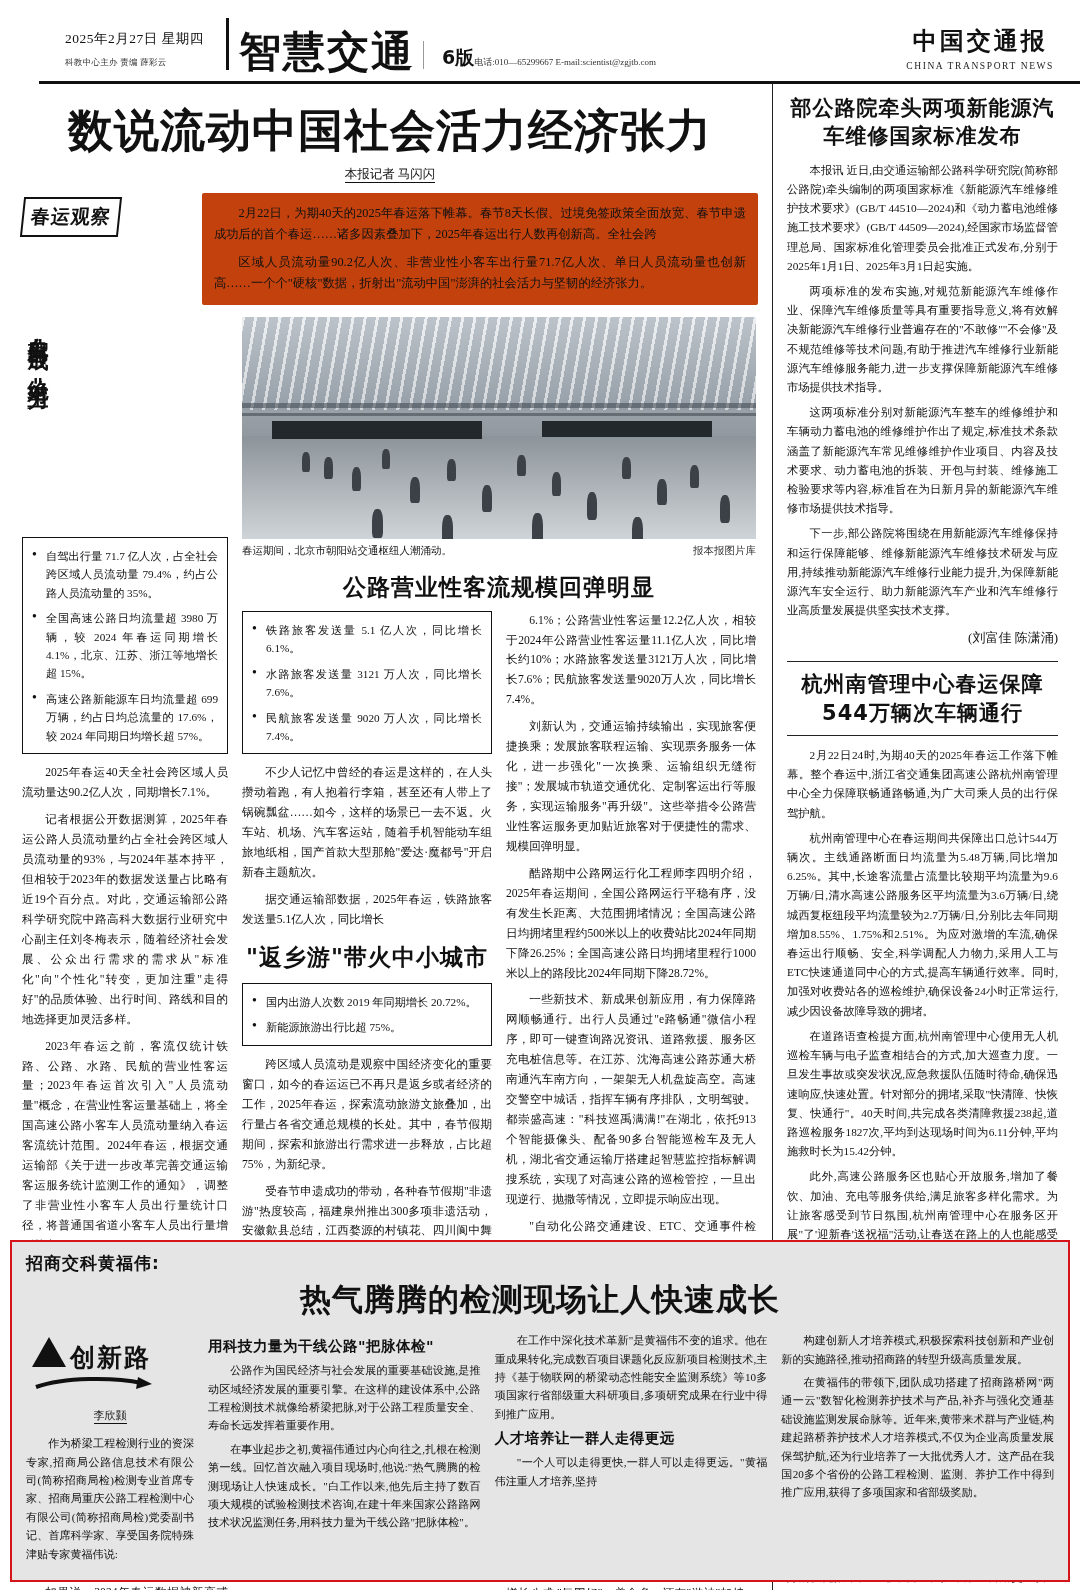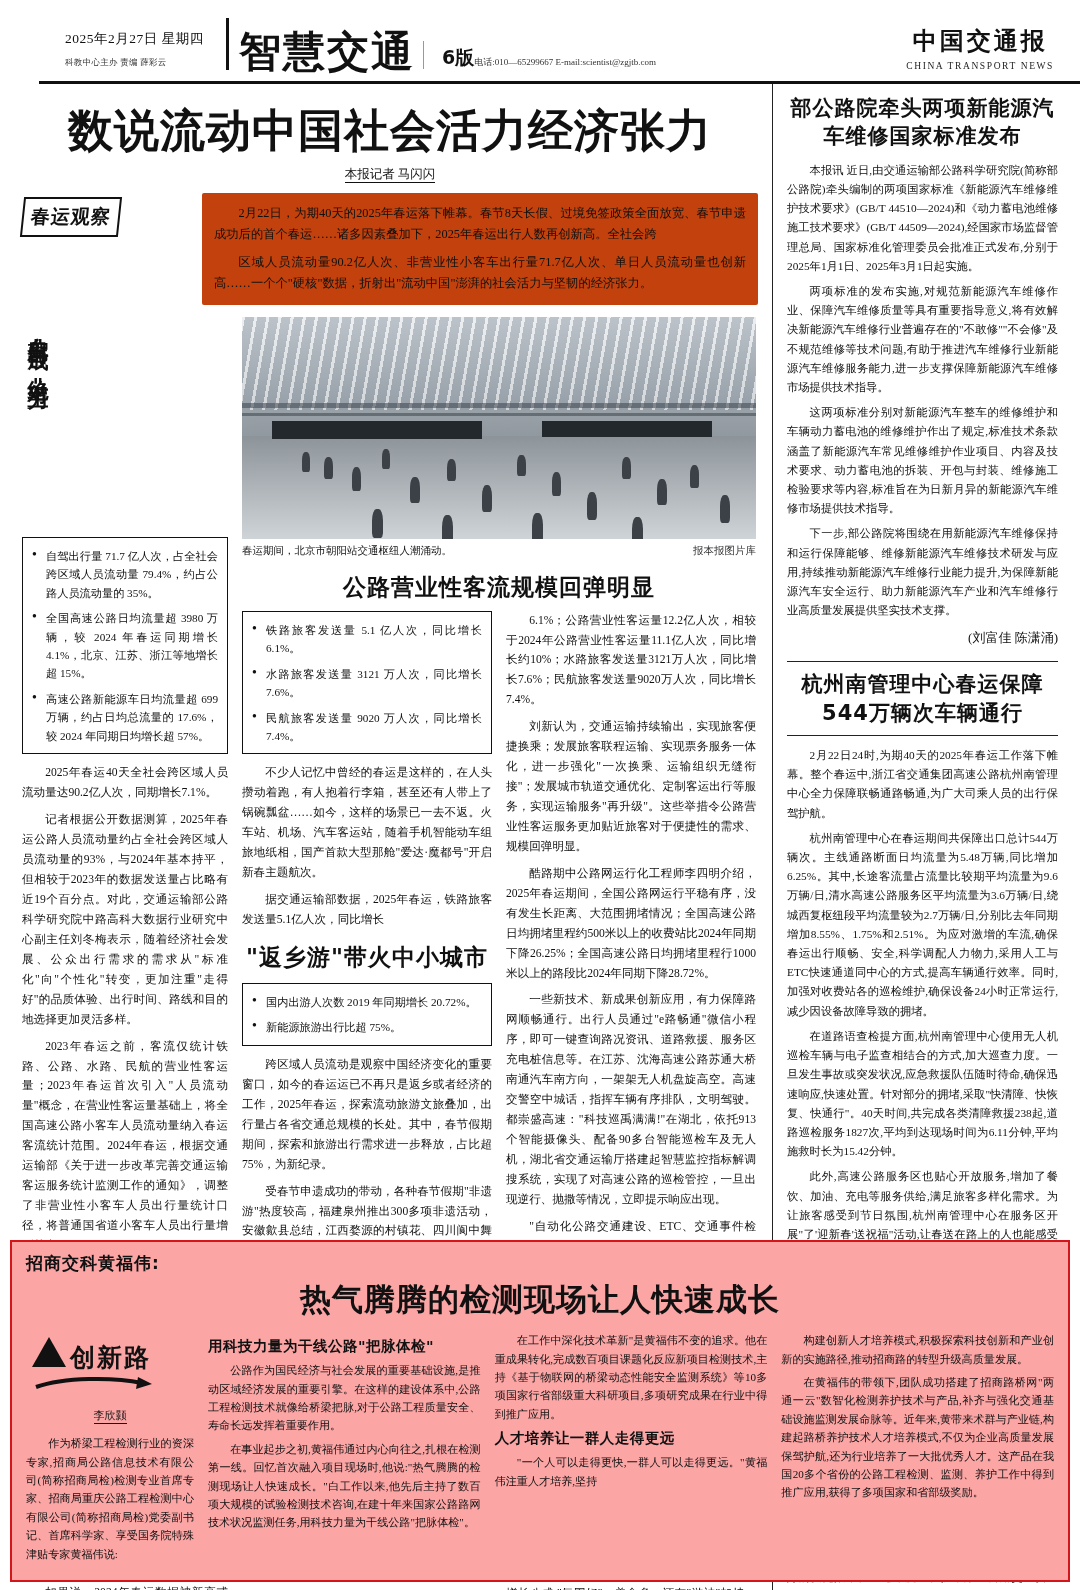--- a/index.html
+++ b/index.html
@@ -158,21 +158,21 @@
     margin: 14px 0 10px 0; padding: 8px 0;
   }
   .r-title-box .r-title { margin: 0; }
   p.rbody { font-size: 11.3px; line-height: 1.7; text-align: justify; margin: 0 0 6px 0; text-indent: 2em; }
   .sign { text-align: right; font-size: 13px; margin-top: 9px; }
 
   
   .adblock {
     position: absolute; left: 10px; right: 10px; bottom: 8px;
     border: 2px solid #d4161a; padding: 10px 14px 12px 14px;
-    background: #fca5a5;
+    background: #e5e5e5;
   }
   .ad-kicker { font-family:"DejaVu Sans", sans-serif; font-weight:bold; font-size: 17px; letter-spacing:1px; }
   .ad-title {
     font-family:"DejaVu Sans", sans-serif; font-weight:bold; font-size: 31px;
     letter-spacing: 1px; text-align:center; margin: 4px 0 10px 0;
   }
   .ad-cols { display:flex; gap: 14px; }
   .ad-logo { width: 168px; flex: 0 0 168px; }
   .logo-art {
     position: relative; height: 74px;

